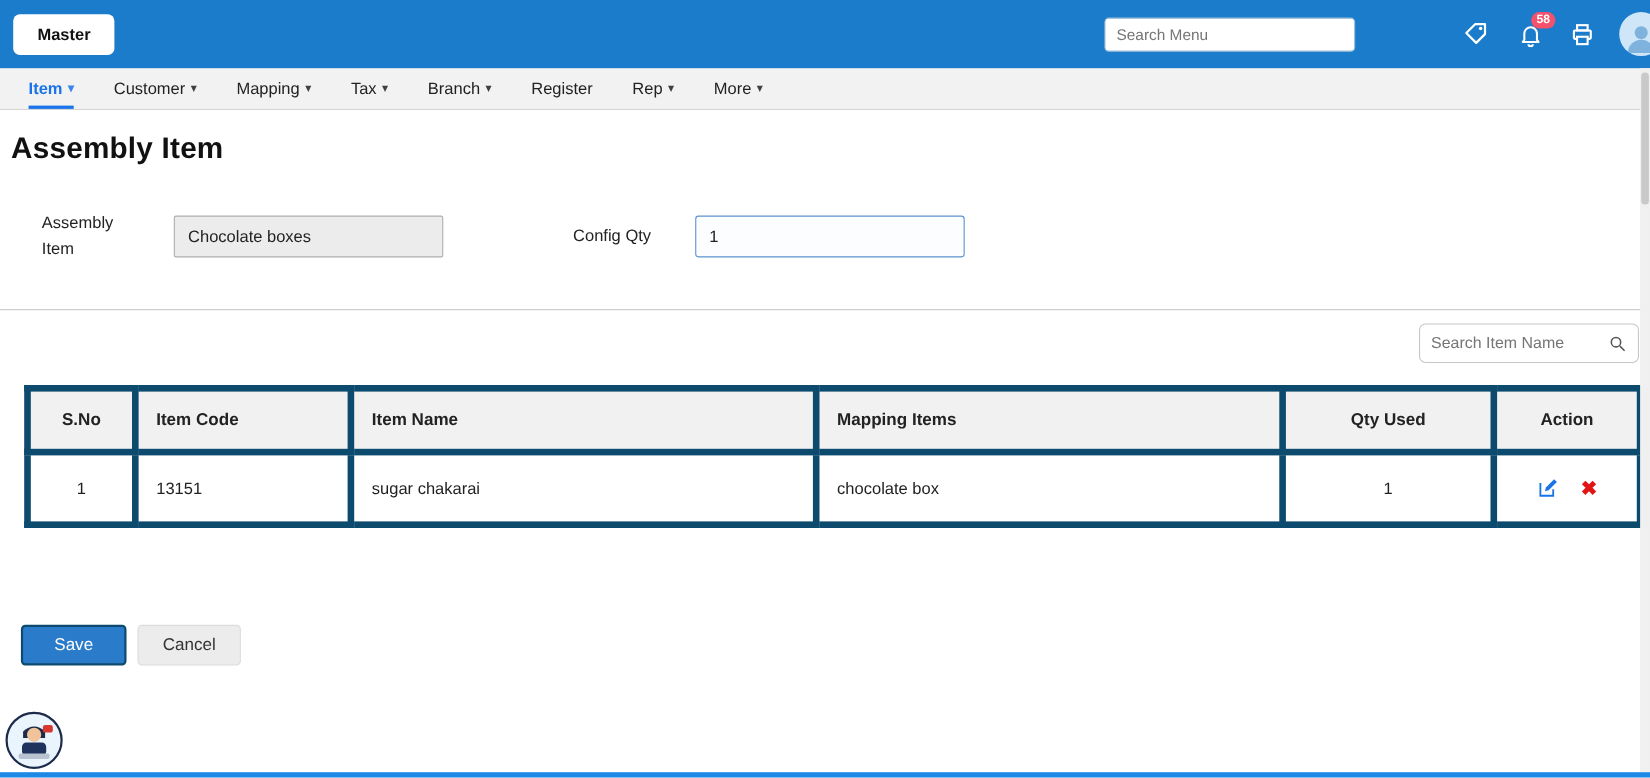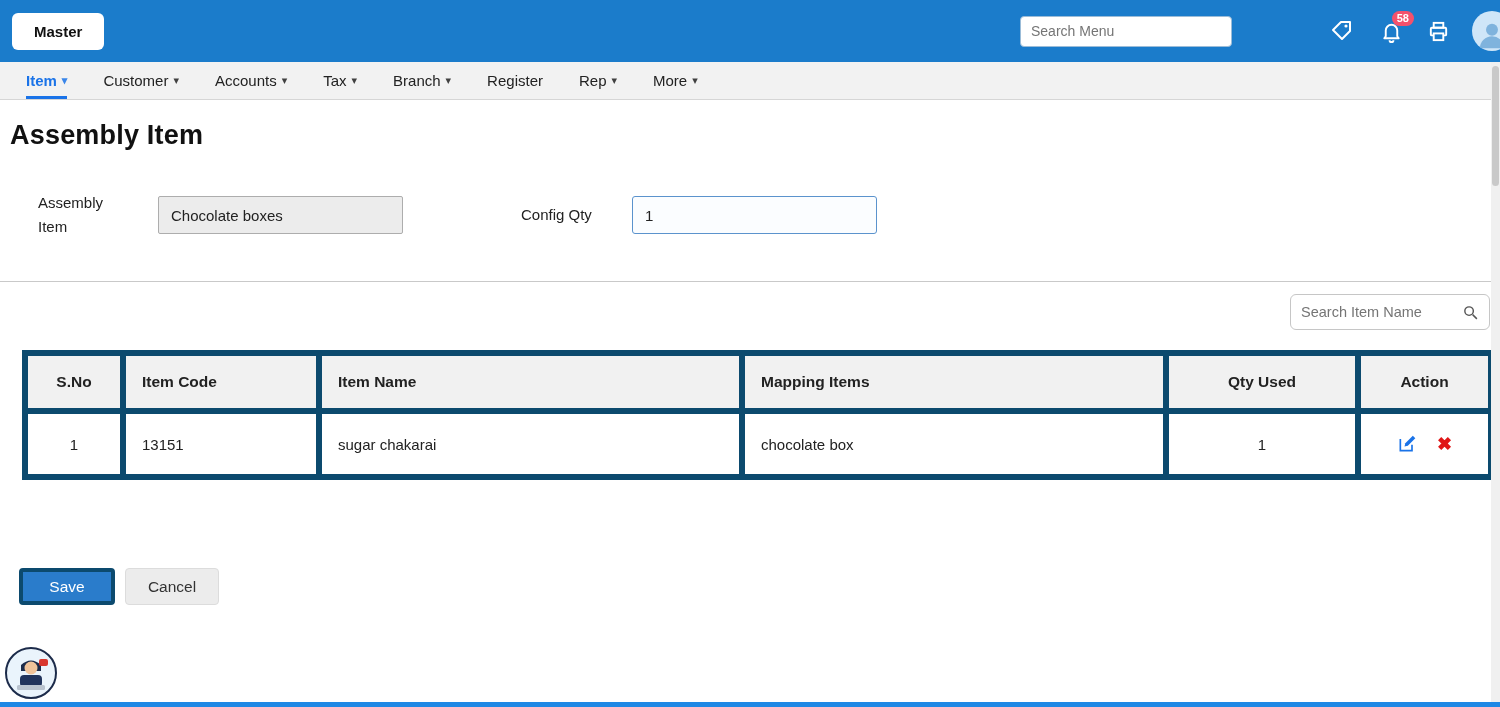--- a/index.html
+++ b/index.html
@@ -22,21 +22,21 @@
     border:none; border-radius:6px; padding:10px 22px; cursor:pointer;
     font-family:"Liberation Sans",sans-serif;
   }
   .topnav-items { display:flex; align-items:center; margin-left:22px; gap:38px; }
   .topnav-items a {
     color:#fff; font-size:15px; font-weight:600; text-decoration:none; cursor:pointer;
     white-space:nowrap;
   }
   .topbar-right { margin-left:auto; display:flex; align-items:center; }
   .search-menu {
-    width:212px; height:31px; border-radius:4px; border:1px solid #9bbcd8;
+    width:228px; height:31px; border-radius:4px; border:1px solid #9bbcd8;
     padding:0 10px; font-size:14px; font-family:"Liberation Sans",sans-serif;
     outline:none; color:#333;
   }
   .topbar-icon { margin-left:0; cursor:pointer; display:inline-flex; position:relative; }
   .icon-tag { margin-left:98px; }
   .icon-bell { margin-left:26px; }
   .icon-printer { margin-left:24px; }
   .badge {
     position:absolute; top:-9px; right:-11px; background:#f4516c; color:#fff;
     font-size:11px; font-weight:700; border-radius:9px; padding:1px 5px; line-height:13px;
@@ -134,21 +134,21 @@
     padding:8px 15px; font-size:15px; cursor:pointer; font-family:"Liberation Sans",sans-serif;
   }
 
   .row-actions { display:flex; align-items:center; justify-content:center; gap:20px; }
   .edit-icon { cursor:pointer; display:inline-flex; }
   .del-icon { color:#e01616; font-weight:700; font-size:18px; cursor:pointer; line-height:1; }
 
   
   .footer-actions { margin:88px 0 0 19px; display:flex; gap:10px; }
   .save-btn {
-    background:#2a7ccb; color:#fff; border:4px solid #0c4a6e; border-radius:4px;
+    background:#2a7ccb; color:#fff; border:2px solid #0c4a6e; border-radius:4px;
     width:96px; height:37px; font-size:15.5px; cursor:pointer; font-family:"Liberation Sans",sans-serif;
   }
   .cancel-btn {
     background:#ececec; color:#333; border:1px solid #dcdcdc; border-radius:4px;
     width:94px; height:37px; font-size:15.5px; cursor:pointer; font-family:"Liberation Sans",sans-serif;
   }
 
   
   .chat-widget {
     position:absolute; left:5px; bottom:8px; width:52px; height:52px;
@@ -200,21 +200,21 @@
 <nav class="subnav">
   <a class="active">
     <span>Item</span>
     <span class="caret">▾</span>
   </a>
   <a>
     <span>Customer</span>
     <span class="caret">▾</span>
   </a>
   <a>
-    <span>Accounts</span>
+    <span>Mapping</span>
     <span class="caret">▾</span>
   </a>
   <a>
     <span>Tax</span>
     <span class="caret">▾</span>
   </a>
   <a>
     <span>Branch</span>
     <span class="caret">▾</span>
   </a>

